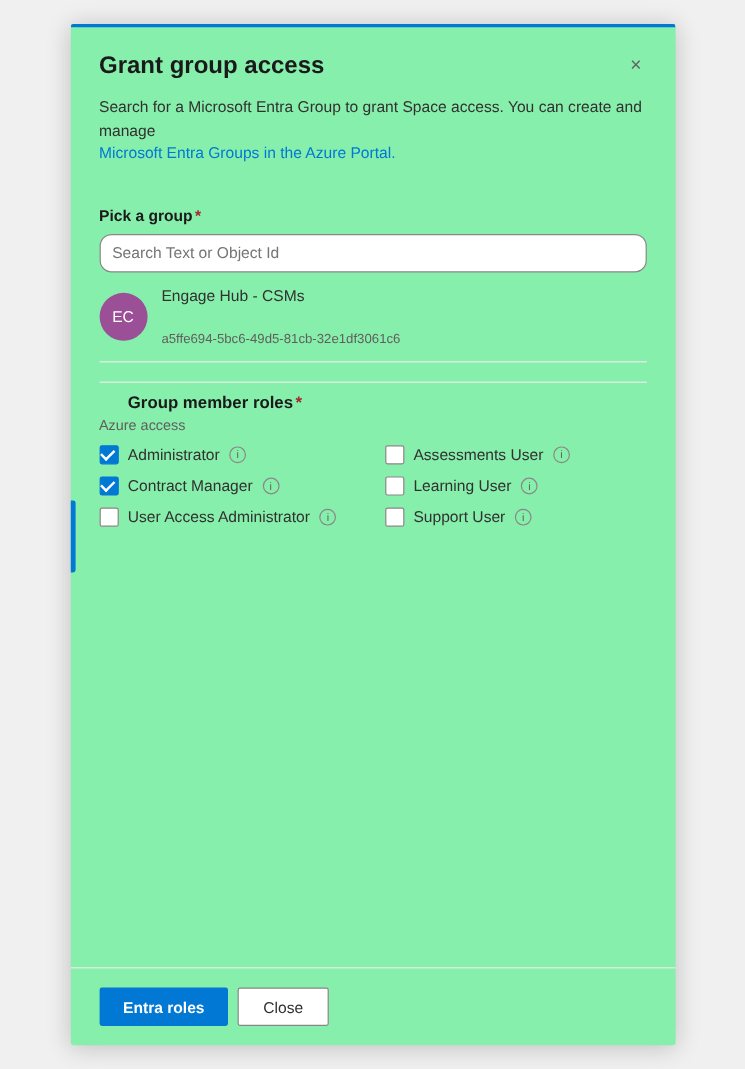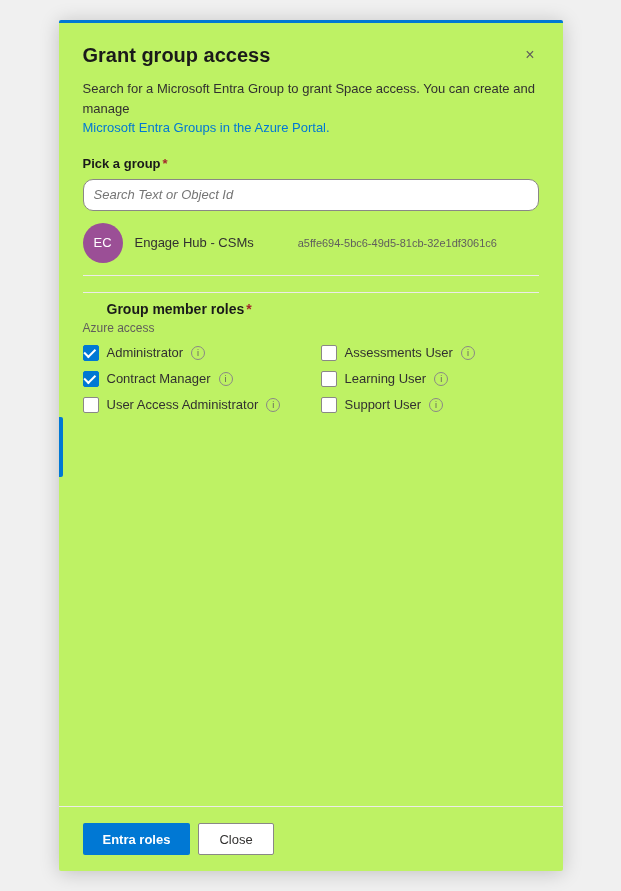--- a/index.html
+++ b/index.html
@@ -6,21 +6,21 @@
     body {
       font-family: 'Segoe UI', Arial, sans-serif;
       background: #f0f0f0;
       display: flex;
       justify-content: center;
       align-items: flex-start;
       min-height: 891px;
       padding: 20px;
     }
     .modal {
-      background: #bef264;
+      background: #86efac;
       width: 504px;
       min-height: 851px;
       border-radius: 2px;
       box-shadow: 0 2px 20px rgba(0,0,0,0.2);
       display: flex;
       flex-direction: column;
       position: relative;
       border-top: 3px solid #0078d4;
     }
     .modal-header {
@@ -55,37 +55,36 @@
     }
     .link {
       color: #0078d4;
       text-decoration: none;
       font-size: 13px;
     }
     .section-label {
       font-size: 13px;
       font-weight: 600;
       color: #1a1a1a;
-      margin-top: 18px;
+      margin-top: 34px;
       margin-bottom: 8px;
     }
     .required-star {
       color: #a4262c;
       margin-left: 2px;
     }
     .search-input {
       width: 100%;
       height: 32px;
       border: 1px solid #8a8886;
       border-radius: 10px;
       padding: 0 10px;
       font-size: 13px;
       color: #323130;
       outline: none;
-      font-style: italic;
     }
     .group-item {
       display: flex;
       align-items: center;
       padding: 12px 0;
       border-bottom: 1px solid #edebe9;
     }
     .group-avatar {
       width: 40px;
       height: 40px;
@@ -95,32 +94,32 @@
       align-items: center;
       justify-content: center;
       color: #fff;
       font-size: 13px;
       font-weight: 400;
       flex-shrink: 0;
       margin-right: 12px;
     }
     .group-info {
       display: flex;
+      flex-direction: column;
       gap: 21px;
     }
     .group-name {
       font-size: 13px;
       color: #323130;
       font-weight: 400;
     }
     .group-id {
       font-size: 11px;
       color: #605e5c;
       margin-top: 2px;
-      margin-left: 23px;
     }
     .divider {
       border: none;
       border-top: 1px solid #edebe9;
       margin: 16px 0 8px 0;
     }
     .roles-section-label {
       font-size: 14px;
       font-weight: 600;
       color: #1a1a1a;

